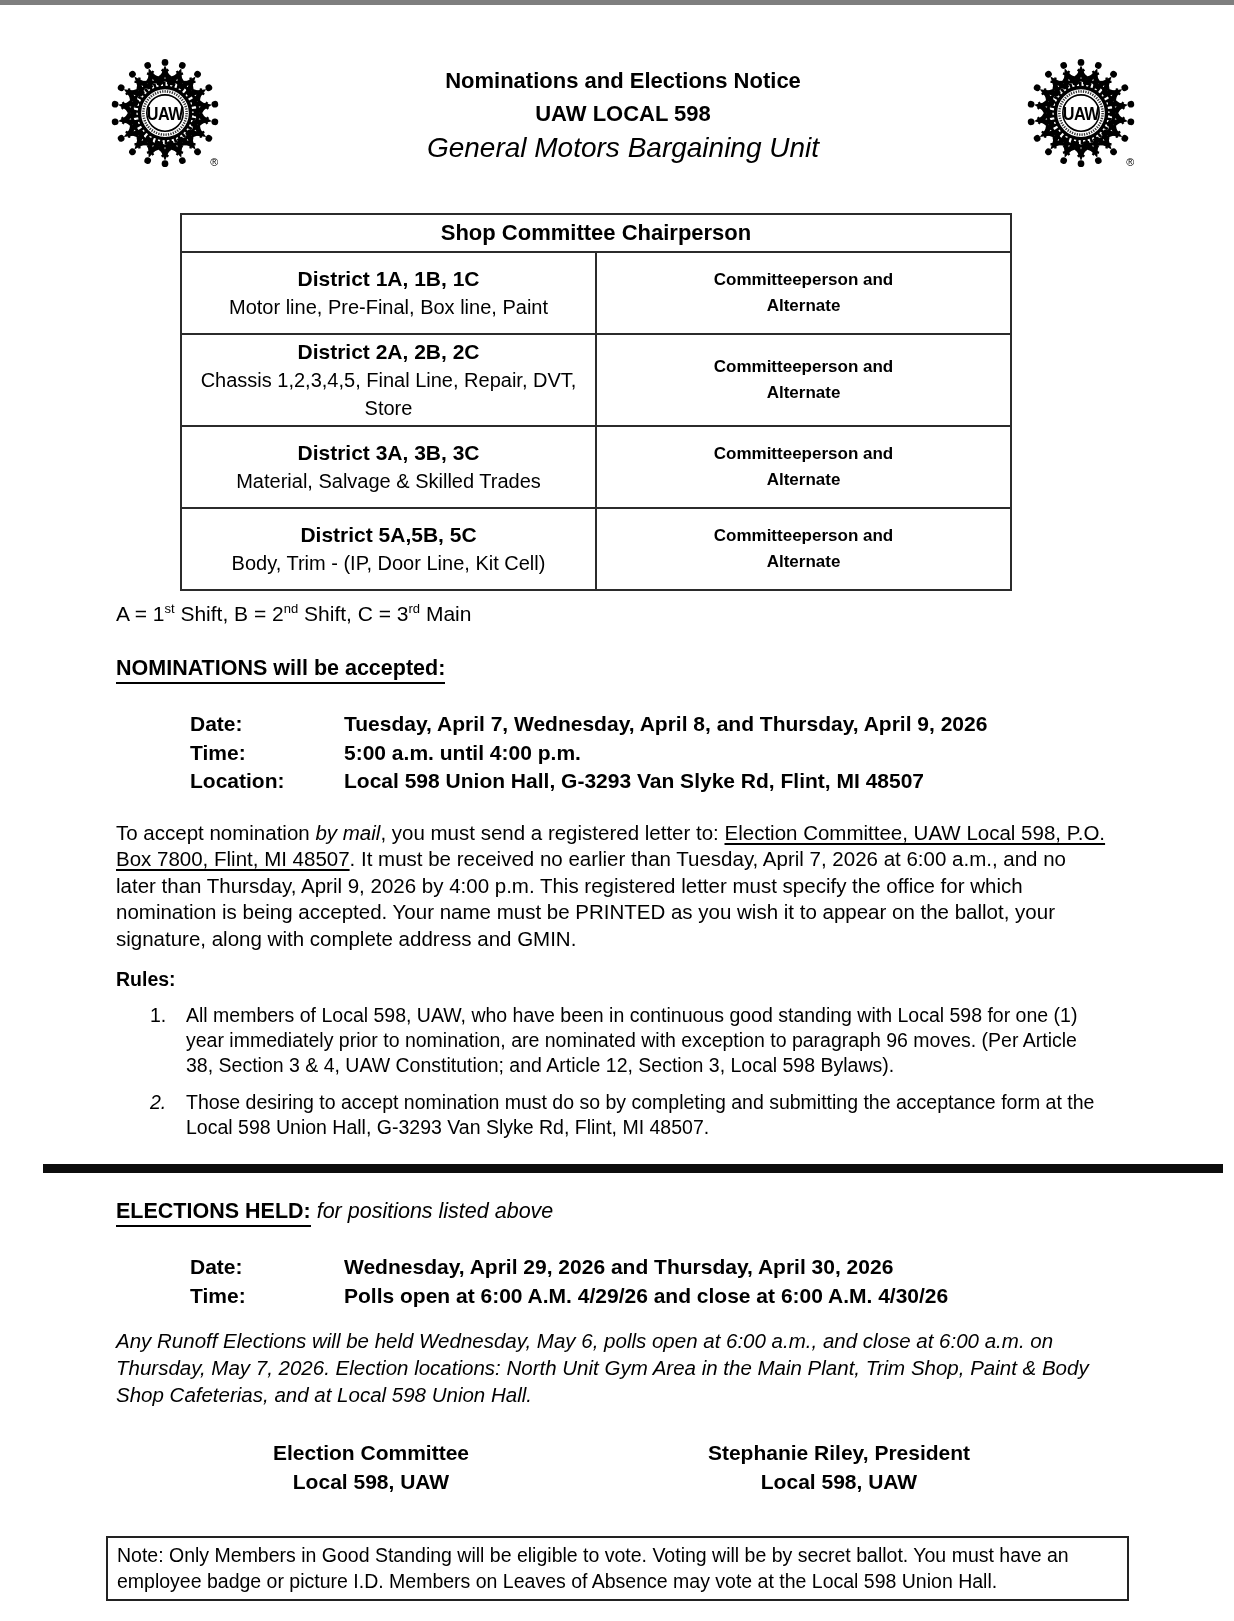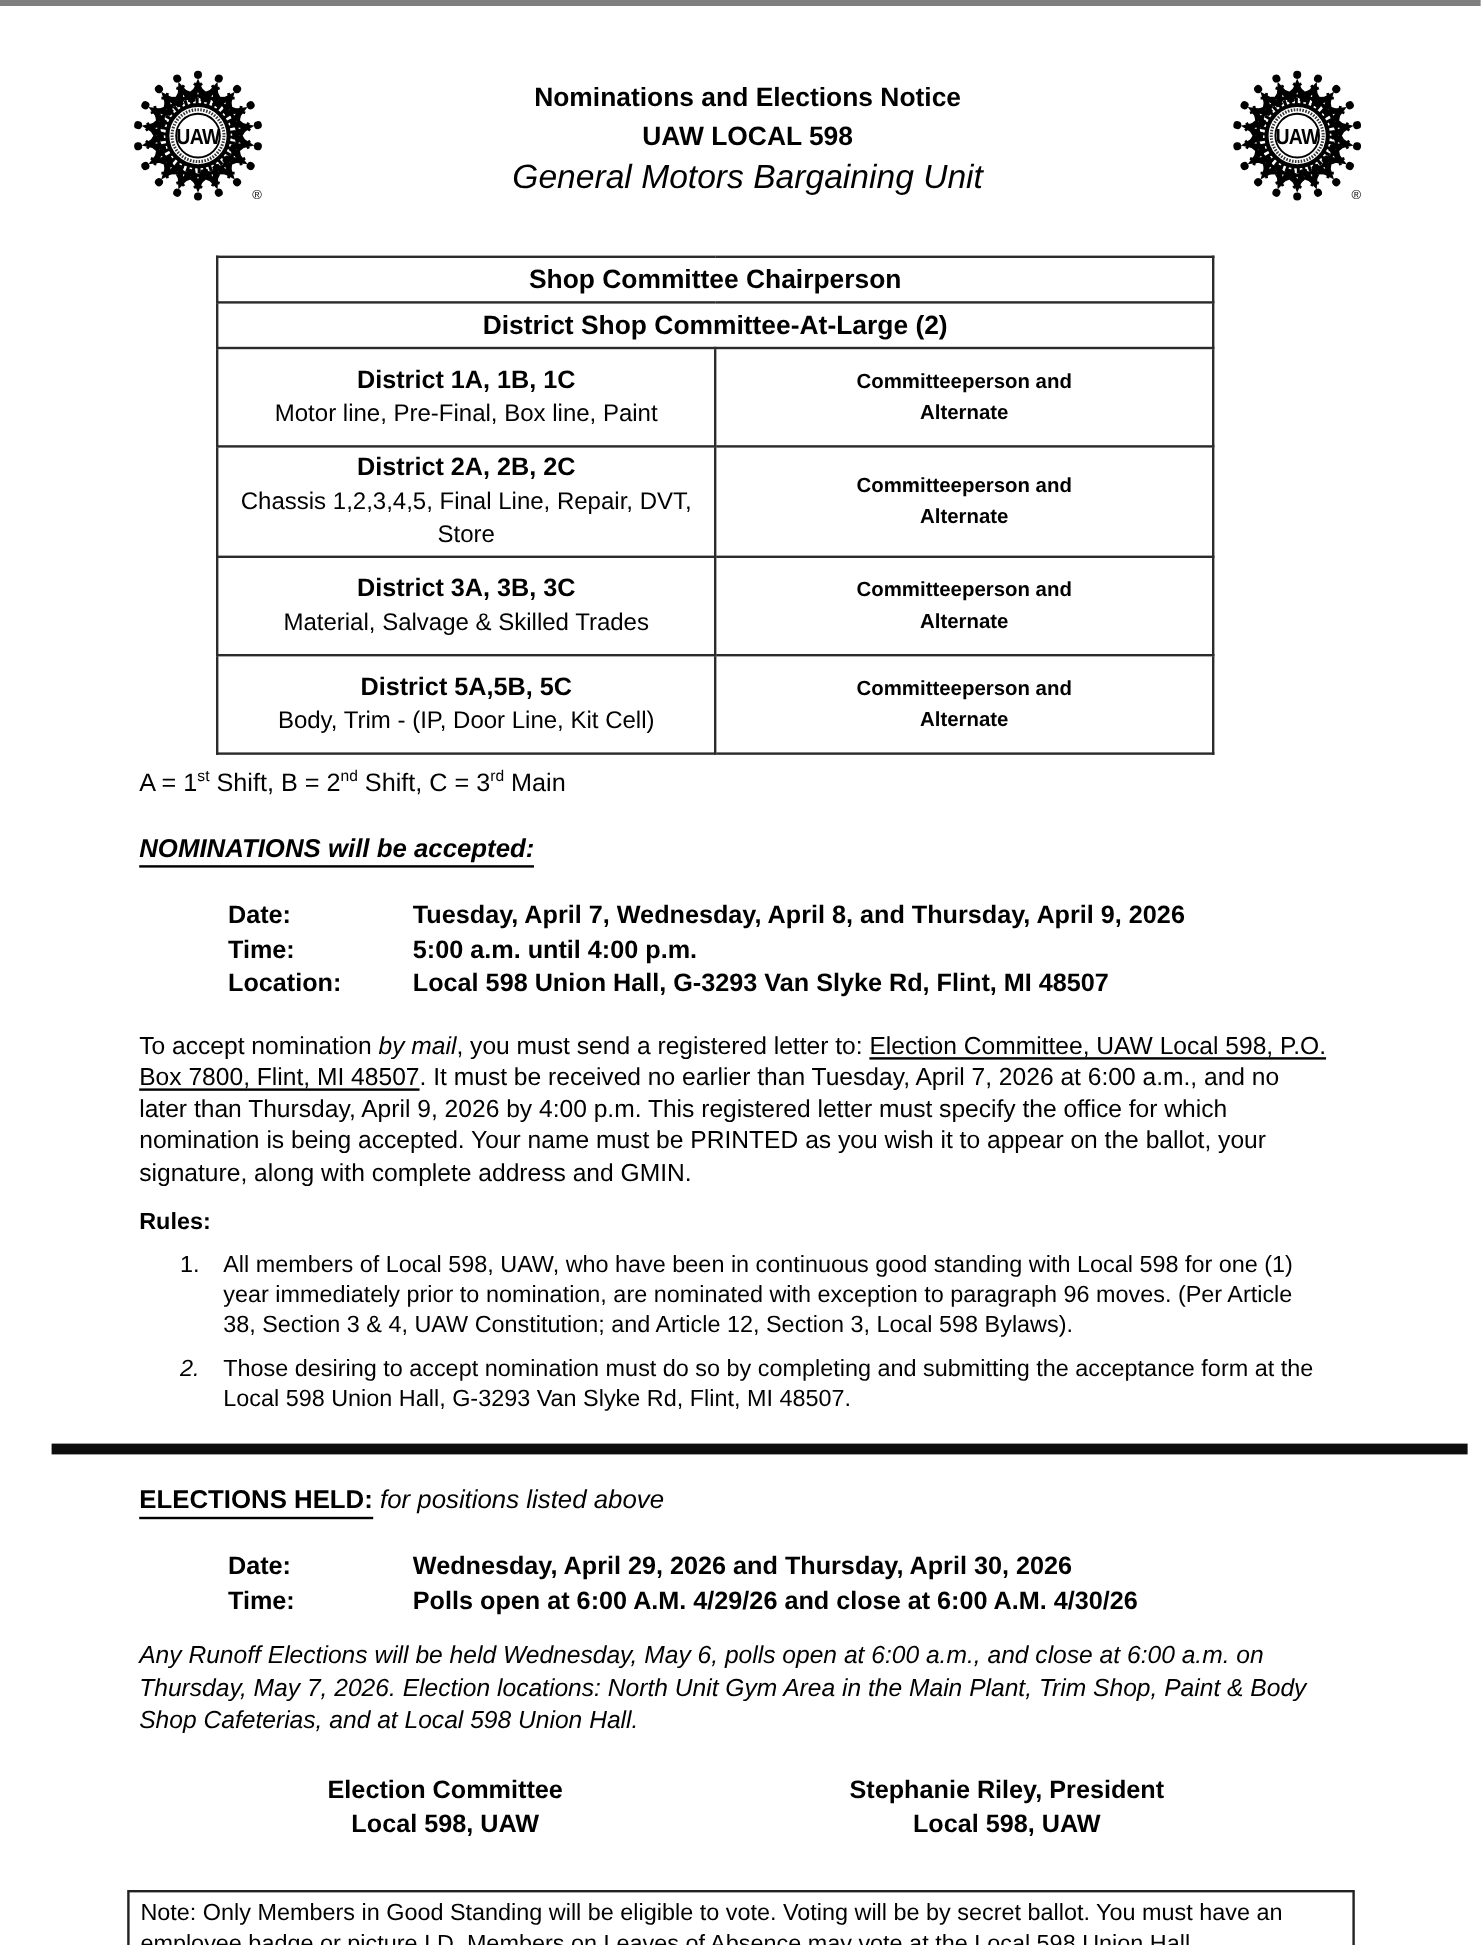--- a/index.html
+++ b/index.html
@@ -19,21 +19,21 @@
   .committee-table td{border:2px solid #2b2b2b;text-align:center;vertical-align:middle;}
   .committee-table .th{font-weight:bold;font-size:22px;padding:5px 4px;}
   .district-cell{width:63.5%;padding:3px 6px;}
   .district-name{font-weight:bold;font-size:21px;line-height:28px;}
   .district-areas{font-size:20px;line-height:28px;}
   .position-cell{font-weight:bold;font-size:17px;line-height:26px;padding:14px 6px;}
   
   .shift-note{margin:10px 0 0 116px;font-size:21px;}
   .shift-note sup{font-size:13px;vertical-align:super;}
   
-  .section-heading{margin:30px 0 0 116px;font-size:21.5px;font-weight:bold;font-style:italic;}
+  .section-heading{margin:30px 0 0 116px;font-size:21.5px;font-weight:bold;}
   .hd-underline{border-bottom:2.5px solid #000;padding-bottom:1px;display:inline-block;}
   .heading-suffix{font-weight:normal;font-style:italic;}
   
   .kv-rows{margin:26px 0 0 190px;width:916px;}
   .kv-row{display:flex;font-weight:bold;font-size:21px;line-height:28.5px;}
   .kv-label{width:154px;flex:none;}
   .kv-value{flex:1;}
   .kv-value.justify{text-align:justify;}
   
   .body-para{margin:24px 116px 0 116px;width:992px;font-size:20.5px;line-height:26.5px;}
@@ -131,23 +131,20 @@
     <text x="106" y="114" font-size="11">®</text>
   </svg>
 </div>
 
 <table class="committee-table">
   <tbody>
     <tr>
       <td colspan="2" class="th">Shop Committee Chairperson</td>
     </tr>
     <tr>
-      <td colspan="2" class="th">District Shop Committee-At-Large (2)</td>
-    </tr>
-    <tr>
       <td class="district-cell">
         <div class="district-name">District 1A, 1B, 1C</div>
         <div class="district-areas">Motor line, Pre-Final, Box line, Paint</div>
       </td>
       <td class="position-cell">
         <div>Committeeperson and</div>
         <div>Alternate</div>
       </td>
     </tr>
     <tr>

